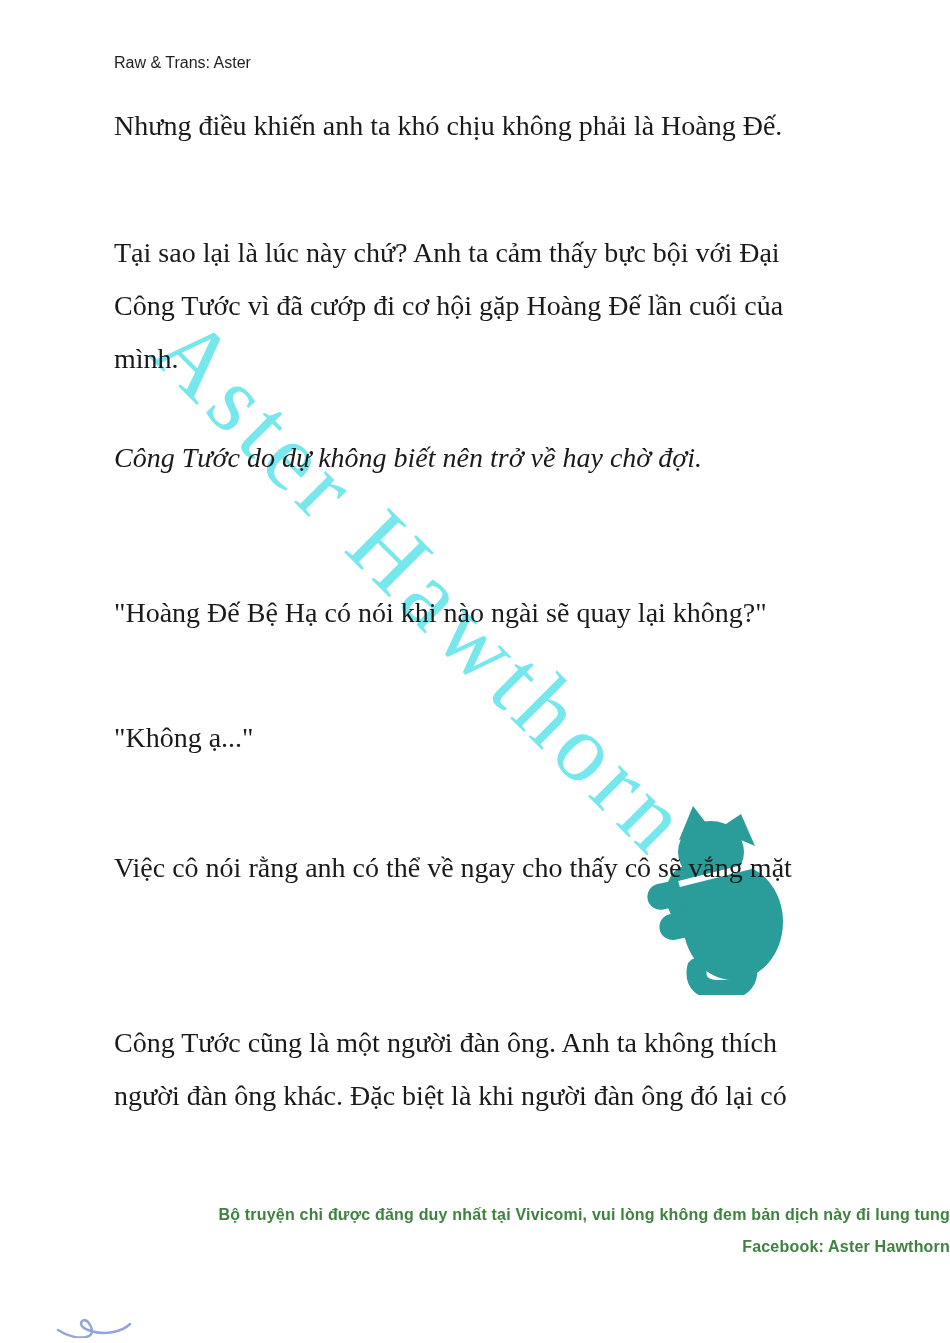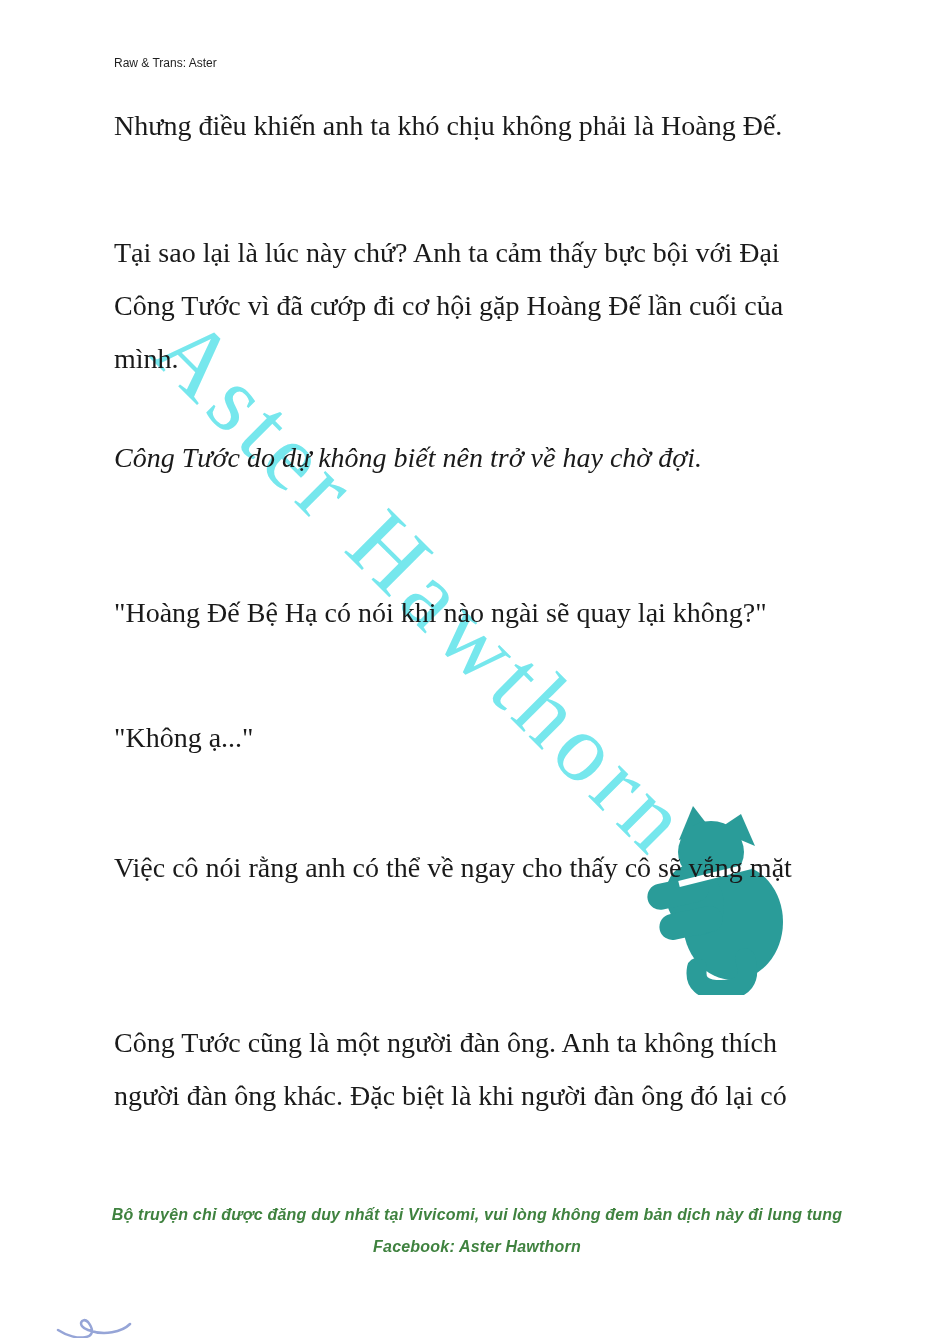--- a/index.html
+++ b/index.html
@@ -8,21 +8,21 @@
     width:950px;height:1343px;
     background:#ffffff;
     overflow:hidden;
     font-family:"Liberation Serif", serif;
     color:var(--body-text,#1a1a1a);
   }
   
   .credit{
     position:absolute;left:114px;top:52px;
     font-family:"Liberation Sans", sans-serif;
-    font-size:12px;line-height:22px;color:#1f1f1f;
+    font-size:16px;line-height:22px;color:#1f1f1f;
     z-index:2;
   }
   
   .watermark{
     position:absolute;left:205px;top:300px;
     font-family:"Liberation Serif", serif;
     font-size:96px;line-height:1;letter-spacing:7px;
     color:var(--watermark-cyan,#5fe3ea);
     opacity:.85;
     transform:rotate(45deg);
@@ -43,23 +43,23 @@
     position:absolute;left:114px;
     font-size:28px;line-height:53px;
     white-space:nowrap;
     z-index:2;
   }
   .p1{top:99px;} .p2{top:226px;} .p3{top:431px;font-style:italic;} .p4{top:586px;}
   .p5{top:711px;} .p6{top:841px;} .p7{top:1016px;}
   
   .footer{
     position:absolute;left:4px;right:0;top:1199px;
-    text-align:center;
+    text-align:right;
     font-family:"Liberation Sans", sans-serif;
-    font-weight:bold;font-style:italic;
+    font-weight:bold;
     font-size:16px;line-height:32px;letter-spacing:.2px;
     color:var(--footer-green,#3f823f);
     z-index:2;
   }
   
   .logo{
     position:absolute;left:16px;top:1288px;width:150px;height:52px;
     z-index:2;
   }
   .logo-text{

